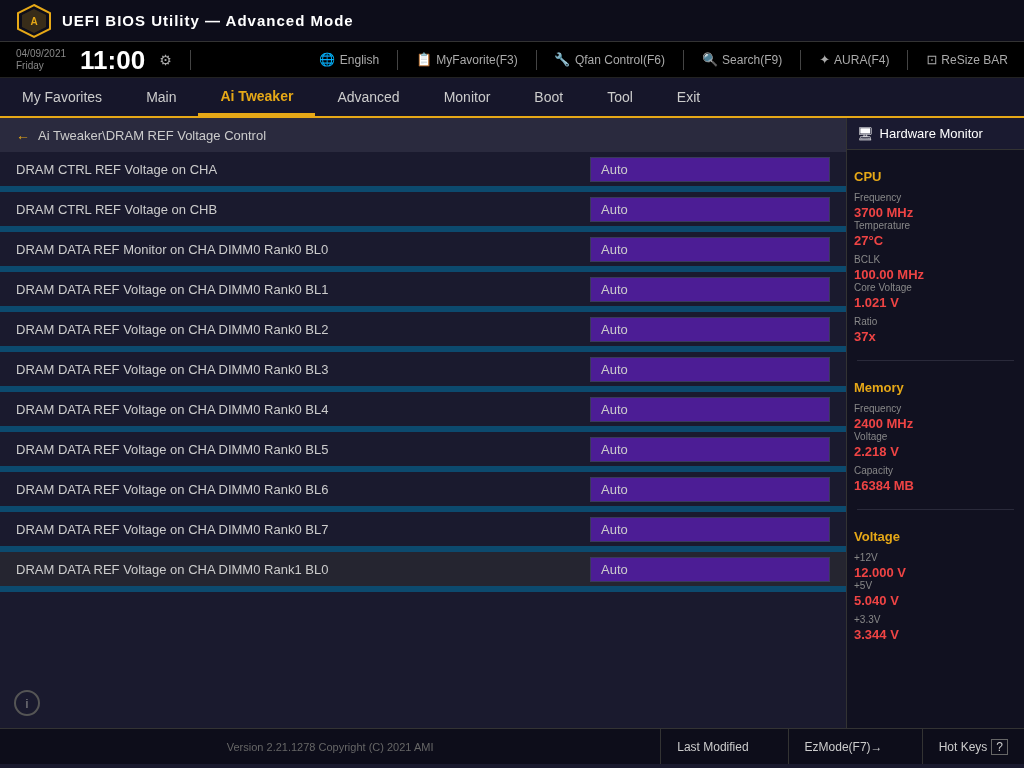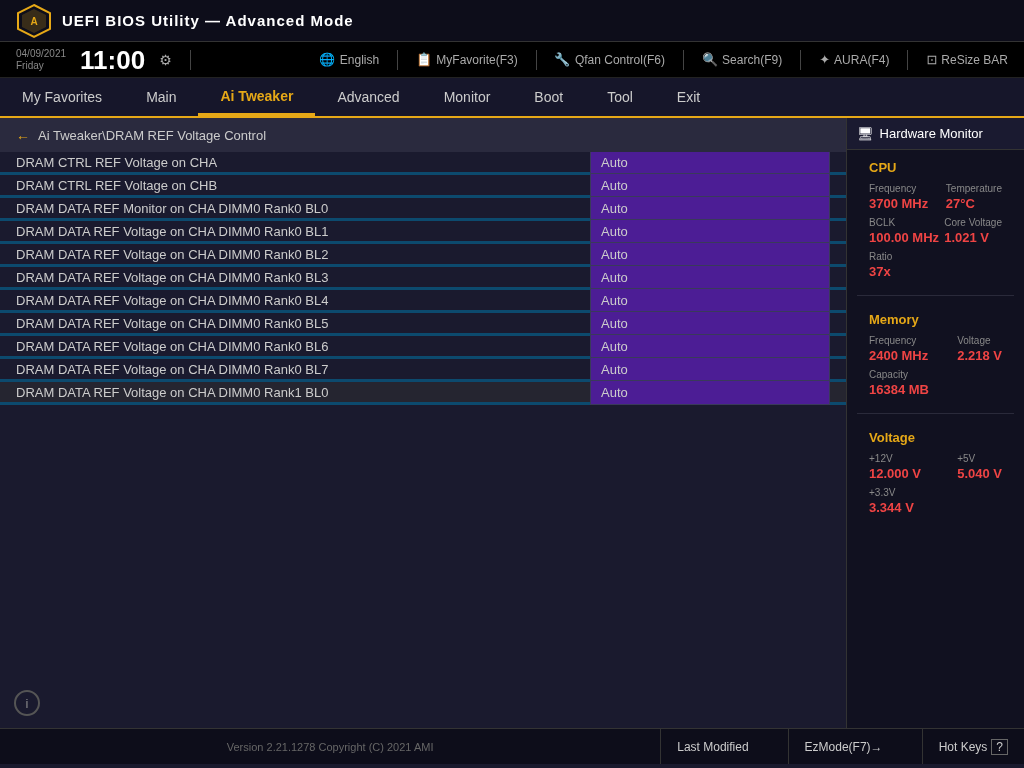--- a/index.html
+++ b/index.html
@@ -139,22 +139,22 @@
     }
     .settings-list {
       flex: 1;
       overflow: hidden;
       padding: 0;
     }
     .setting-row {
       display: flex;
       align-items: center;
       padding: 0 16px;
-      height: 23px;
-      border-bottom: 3px solid #0c4a6e;
+      height: 40px;
+      border-bottom: 6px solid #0c4a6e;
     }
     .setting-label {
       flex: 1;
       font-size: 13px;
       color: #ccc;
     }
     .setting-value {
       width: 240px;
       background: #4c1d95;
       border: 1px solid #3a3a5a;
@@ -177,32 +177,34 @@
       background: #1a1a30;
       padding: 8px 10px;
       font-size: 13px;
       color: #fff;
       display: flex;
       align-items: center;
       gap: 6px;
       border-bottom: 1px solid #333;
     }
     .hw-section {
-      padding: 10px 22px 4px;
+      padding: 10px 7px 4px;
+      margin-top: 9px;
     }
     .hw-section-title {
       color: #e6a817;
       font-size: 13px;
       font-weight: bold;
       margin-bottom: 8px;
     }
     .hw-row {
       display: flex;
       justify-content: space-between;
       margin-bottom: 6px;
+      flex-direction: column;
     }
     .hw-col {
       display: flex;
       flex-direction: column;
     }
     .hw-label {
       color: #888;
       font-size: 10px;
       margin-bottom: 2px;
     }

